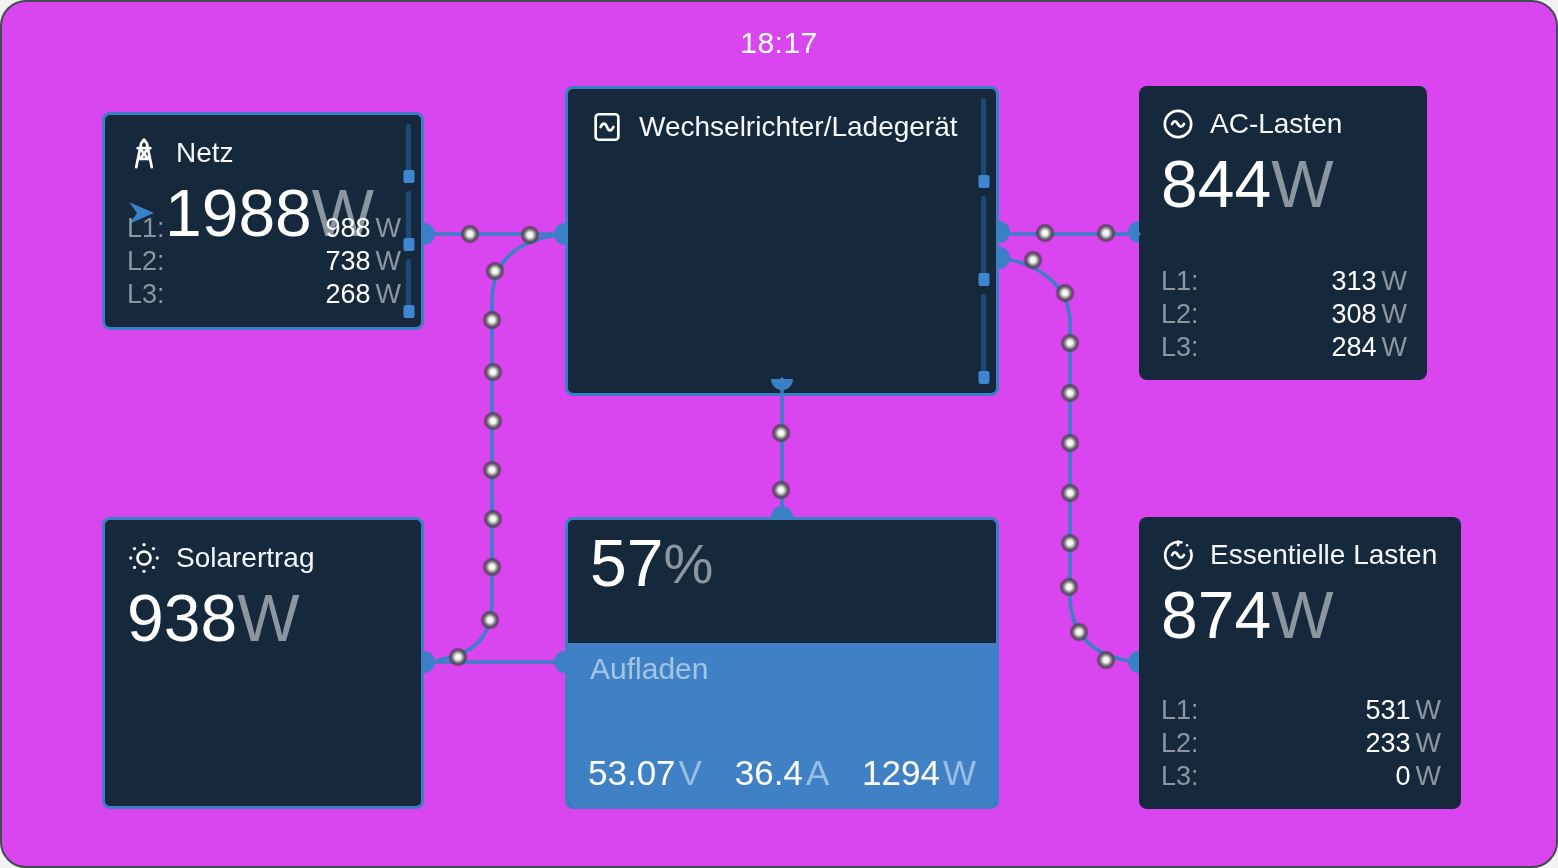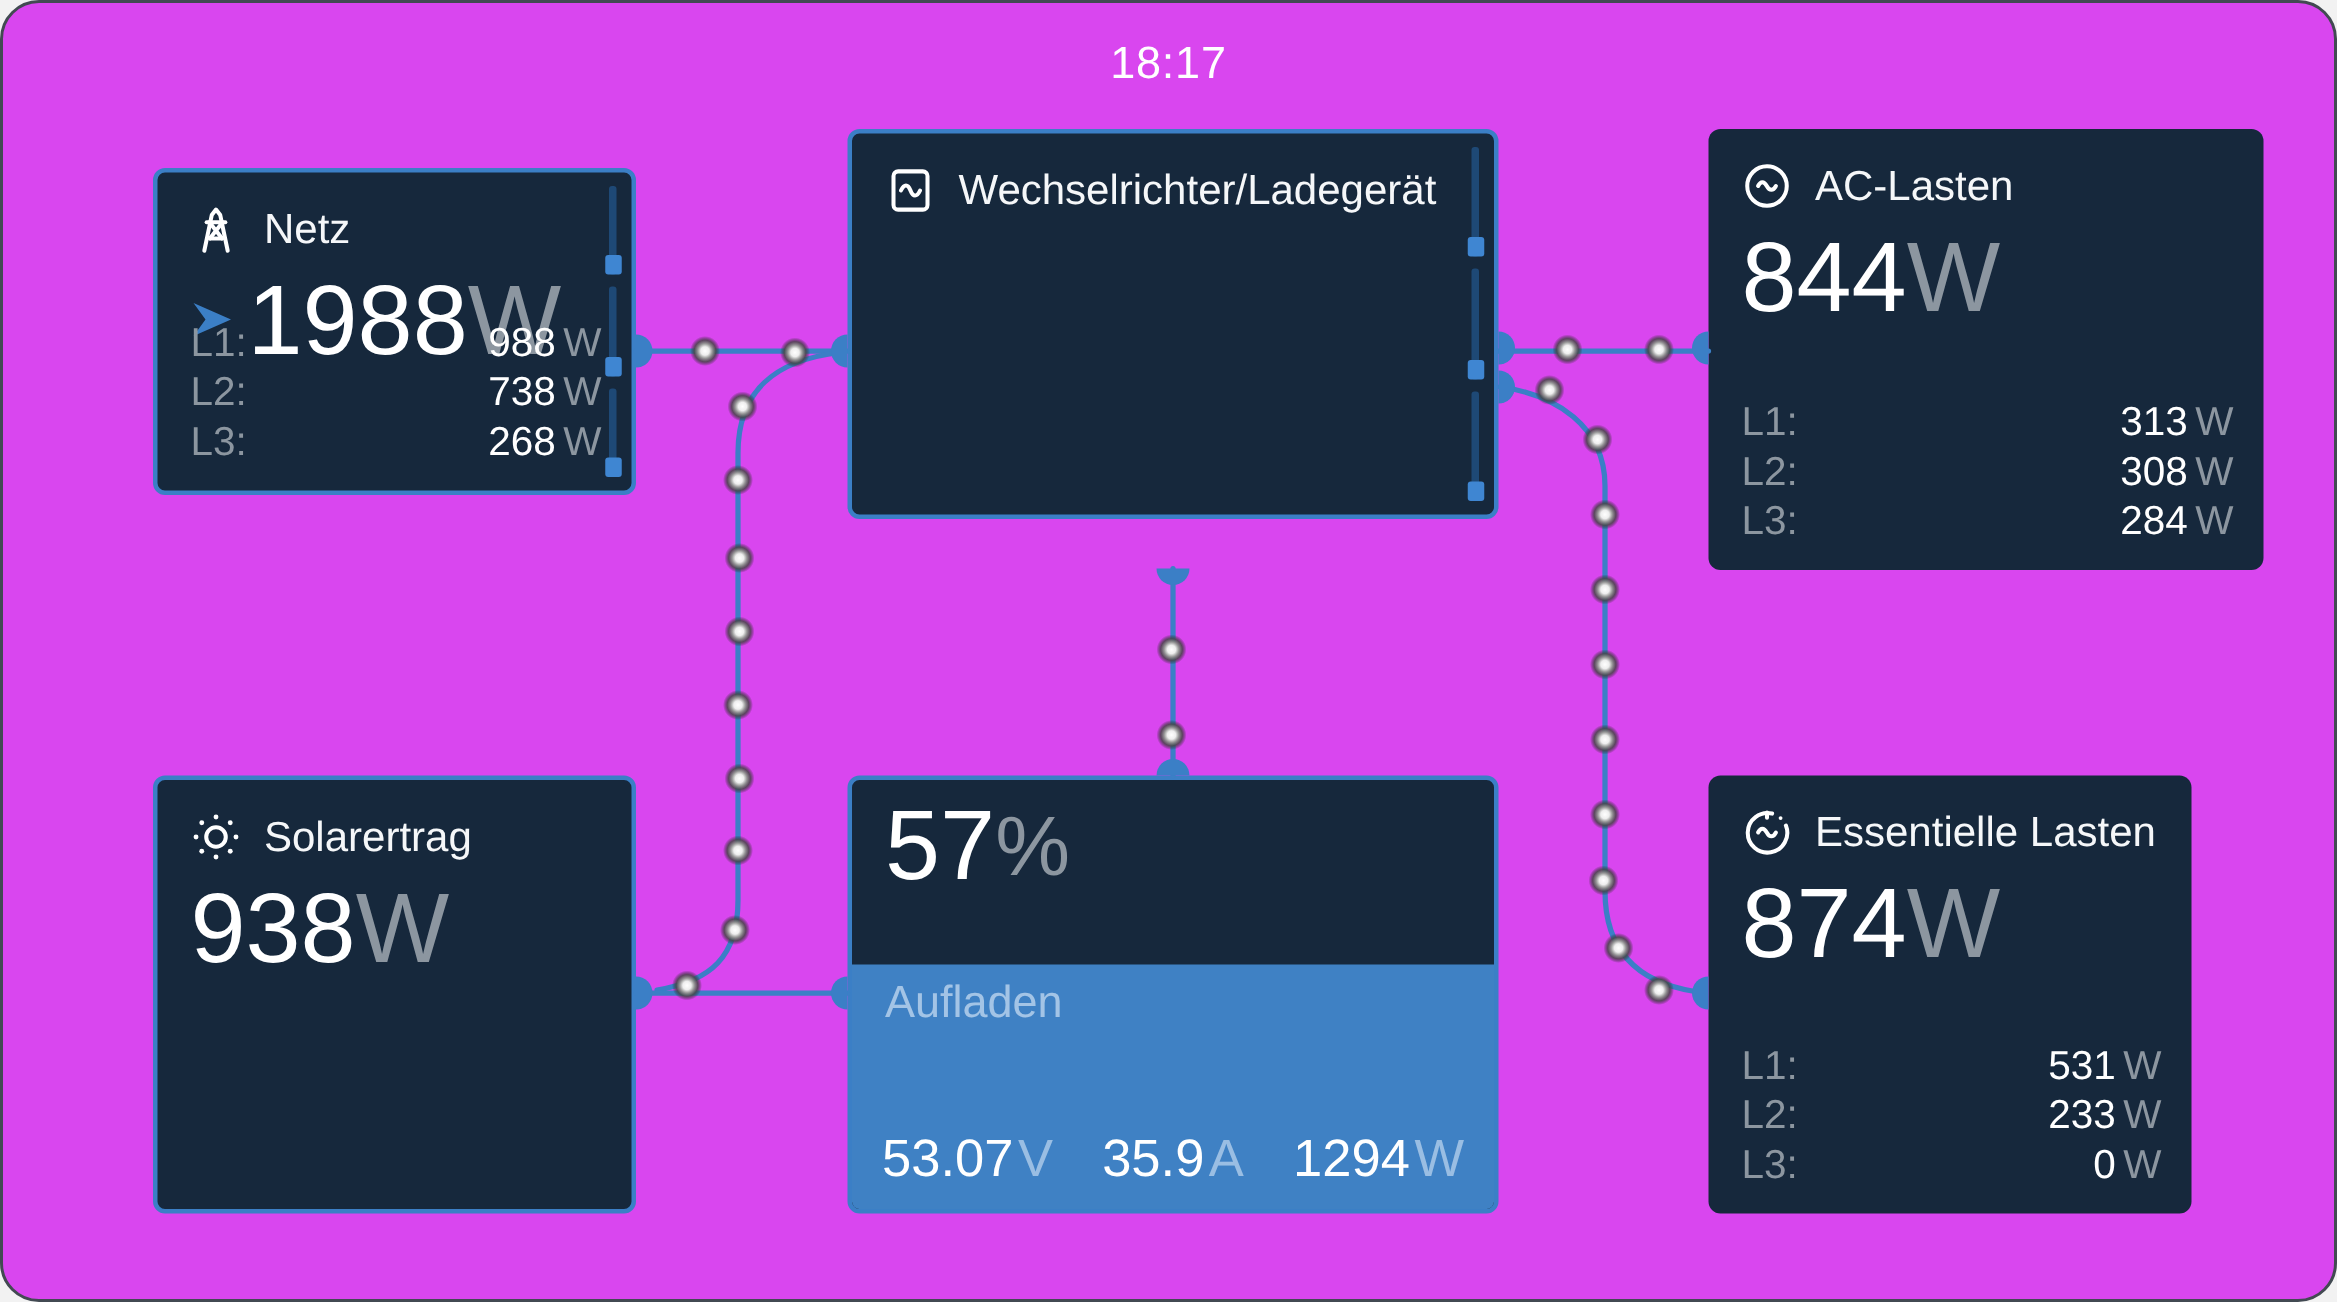--- a/index.html
+++ b/index.html
@@ -119,21 +119,21 @@
         </div>
       <div class="seg">
           <div class="mark"></div>
         </div>
       <div class="seg">
           <div class="mark"></div>
         </div>
     </div>
   </div>
 
-  <div class="card bordered" style="left:563px;top:84px;width:434px;height:260px;">
+  <div class="card bordered" style="left:563px;top:84px;width:434px;height:310px;">
     <div class="card-header">
       <span class="icon">
         <svg viewBox="0 0 24 24" fill="none" stroke="#fff" stroke-width="1.9" stroke-linecap="round">
           <rect x="4" y="3" width="16" height="18" rx="2.2"></rect>
           <path d="M7.5 12 C 9 8.8, 10.8 8.8, 12 12 S 15 15.2, 16.5 12"></path>
         </svg>
       </span>
       <span>Wechselrichter/Ladegerät</span>
     </div>
     <div class="gauge">
@@ -142,21 +142,21 @@
         </div>
       <div class="seg">
           <div class="mark"></div>
         </div>
       <div class="seg">
           <div class="mark"></div>
         </div>
     </div>
   </div>
 
-  <div class="card" style="left:1137px;top:84px;width:370px;height:294px;">
+  <div class="card" style="left:1137px;top:84px;width:288px;height:294px;">
     <div class="card-header">
       <span class="icon">
         <svg viewBox="0 0 24 24" fill="none" stroke="#fff" stroke-width="1.9" stroke-linecap="round">
           <circle cx="12" cy="12" r="9.3"></circle>
           <path d="M7.8 12 C 9 9.6, 10.6 9.6, 11.9 12 S 14.9 14.4, 16.2 12"></path>
         </svg>
       </span>
       <span>AC-Lasten</span>
     </div>
     <div class="big-value">
@@ -206,21 +206,21 @@
 
   <div class="card bordered" style="left:563px;top:515px;width:434px;height:292px;">
     <div class="battery-fill" style="height: 57%;"></div>
     <div class="big-value" style="position:relative;">
       <span>57</span>
         <span class="big-unit soc-unit">%</span>
     </div>
     <div class="battery-state">Aufladen</div>
     <div class="battery-bottom">
       <span><span>53.07</span><span class="u">V</span></span>
-      <span><span>35.9</span><span class="u">A</span></span>
+      <span><span>36.4</span><span class="u">A</span></span>
       <span><span>1294</span><span class="u">W</span></span>
     </div>
   </div>
 
   <div class="card" style="left:1137px;top:515px;width:322px;height:292px;">
     <div class="card-header">
       <span class="icon">
         <svg viewBox="0 0 24 24" fill="none" stroke="#fff" stroke-width="1.9" stroke-linecap="round">
           <path d="M20.9 8.75 A 9.3 9.3 0 1 1 14.4 3.1"></path>
           <path d="M12 2.6 V5"></path>

